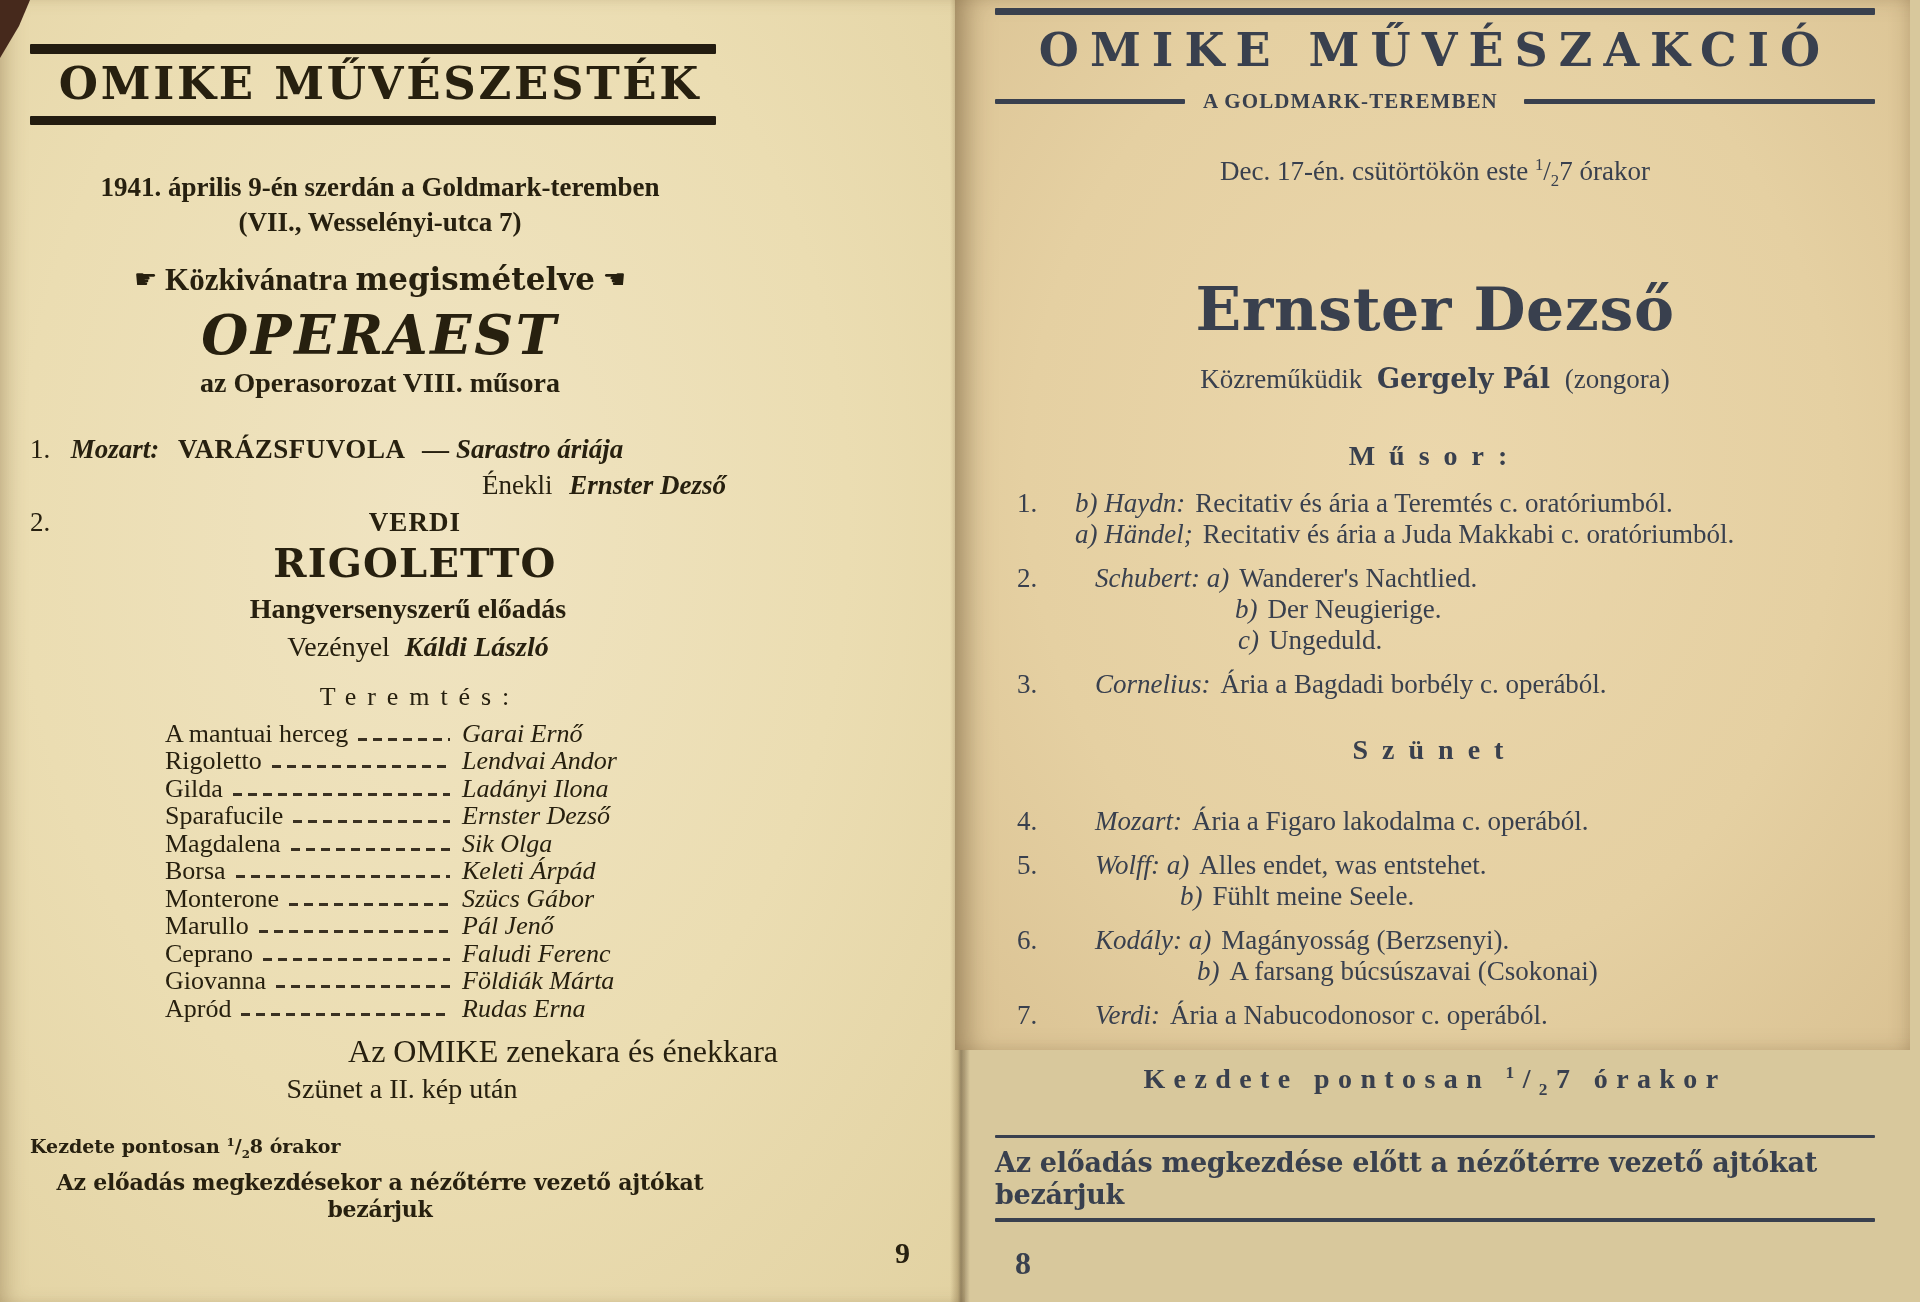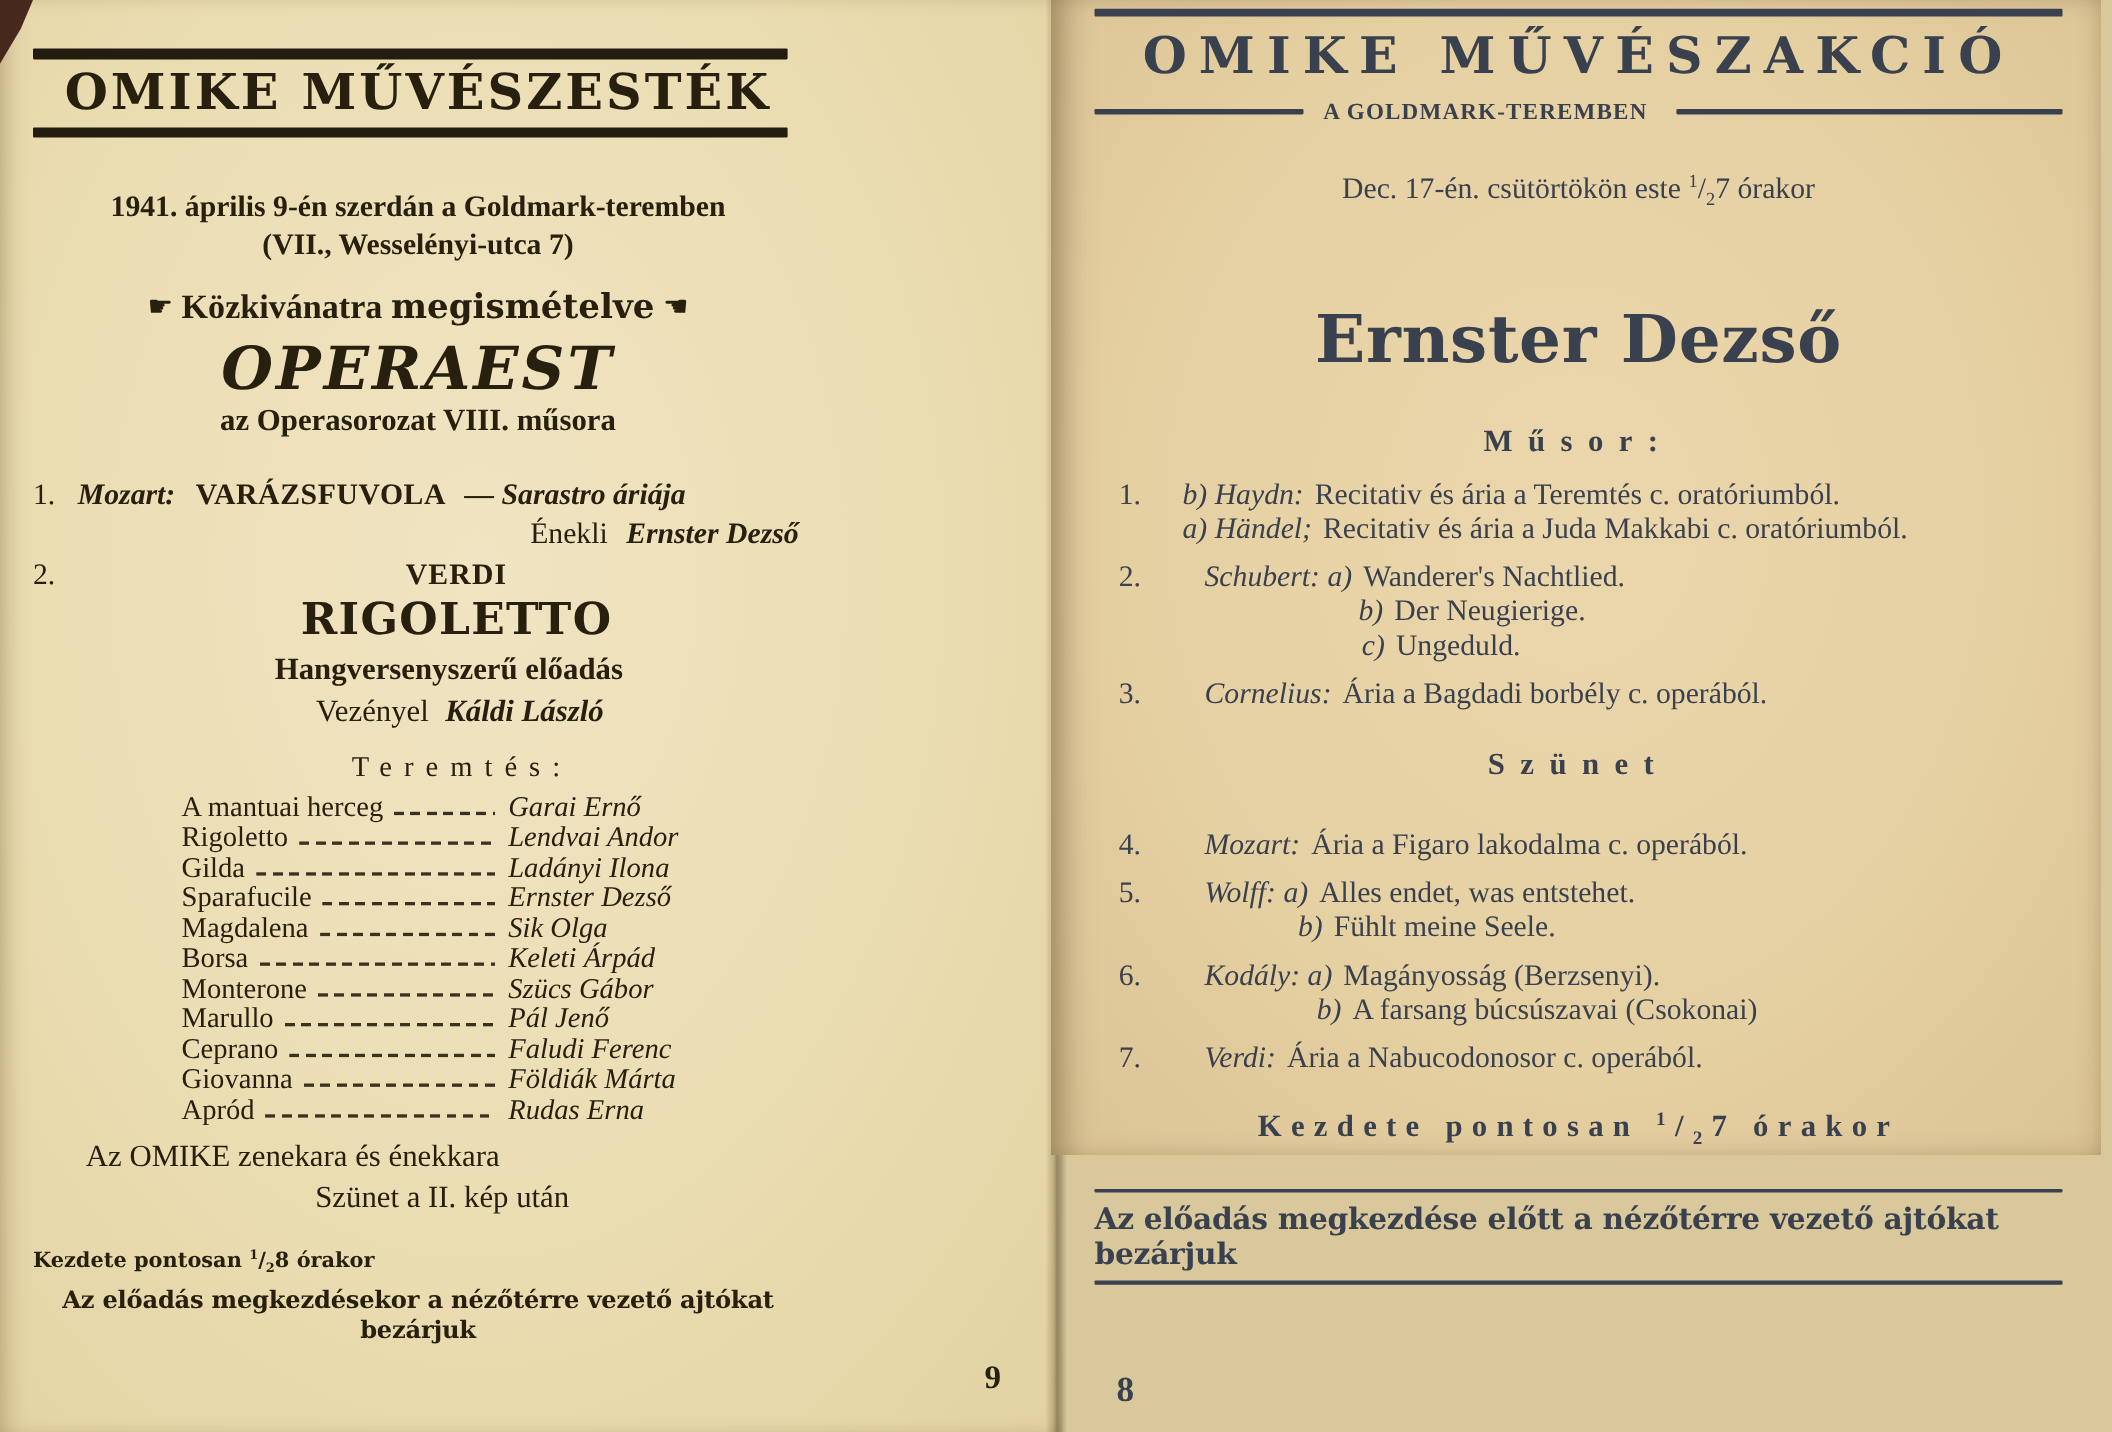--- a/index.html
+++ b/index.html
@@ -52,21 +52,21 @@
 
   .lp-cast-heading{margin-top:18px;font-size:26px;line-height:31px;letter-spacing:.42em;
     text-align:center;transform:translateX(40px);}
   .lp-cast{margin-top:8px;margin-left:135px;width:565px;font-size:26px;}
   .cast-row{display:flex;align-items:center;height:27.5px;}
   .cast-role{white-space:nowrap;}
   .cast-leader{flex:1;min-width:26px;height:3px;align-self:flex-end;margin:0 12px 7px 10px;
     background-image:repeating-linear-gradient(90deg,#3a3122 0 9px,transparent 9px 15px);}
   .cast-name{width:268px;font-style:italic;white-space:nowrap;}
 
-  .lp-ensemble{margin-top:12px;font-size:28px;line-height:33px;text-align:left;transform:translateX(48px);}
+  .lp-ensemble{margin-top:12px;font-size:32px;line-height:33px;text-align:right;transform:translateX(48px);}
   .lp-interval{margin-top:4px;font-size:28px;line-height:33px;text-align:center;transform:translateX(22px);}
   .lp-start{margin-top:24px;font-family:"DejaVu Serif",serif;font-size:19px;line-height:35px;
     font-weight:bold;text-align:left;}
   .lp-doors{margin-top:5px;font-size:22px;line-height:27px;font-weight:bold;text-align:center;
     font-family:"DejaVu Serif",serif;letter-spacing:-.01em;}
   .lp-pageno{position:absolute;left:895px;top:1236px;font-size:30px;font-weight:bold;color:#27200f;}
 
   sup.frac{font-size:62%;vertical-align:super;line-height:0;}
   sub.frac{font-size:62%;vertical-align:sub;line-height:0;}
 
@@ -251,20 +251,25 @@
         <div class="rrule venue-rule-r"></div>
       </div>
 
       <div class="rp-date">
         <span>Dec. 17-én. csütörtökön este</span>
         <sup class="frac">1</sup>/<sub class="frac">2</sub><span>7 órakor</span>
       </div>
 
       <div class="rp-artist">Ernster Dezső</div>
 
+      <div class="rp-accomp">
+        <span>Közreműküdik</span>
+        <span class="accomp-name">Gergely Pál</span>
+        <span>(zongora)</span>
+      </div>
 
       <div class="rp-heading">Műsor:</div>
 
       <div class="rp-program">
           <div class="prog-item">
             <span class="prog-num">1.</span>
             <div class="prog-lines">
               <div class="prog-line"><span class="prog-it">b) Haydn:</span><span class="prog-ro">Recitativ és ária a Teremtés c. oratóriumból.</span></div>
               <div class="prog-line"><span class="prog-it">a) Händel;</span><span class="prog-ro">Recitativ és ária a Juda Makkabi c. oratóriumból.</span></div>
             </div>

